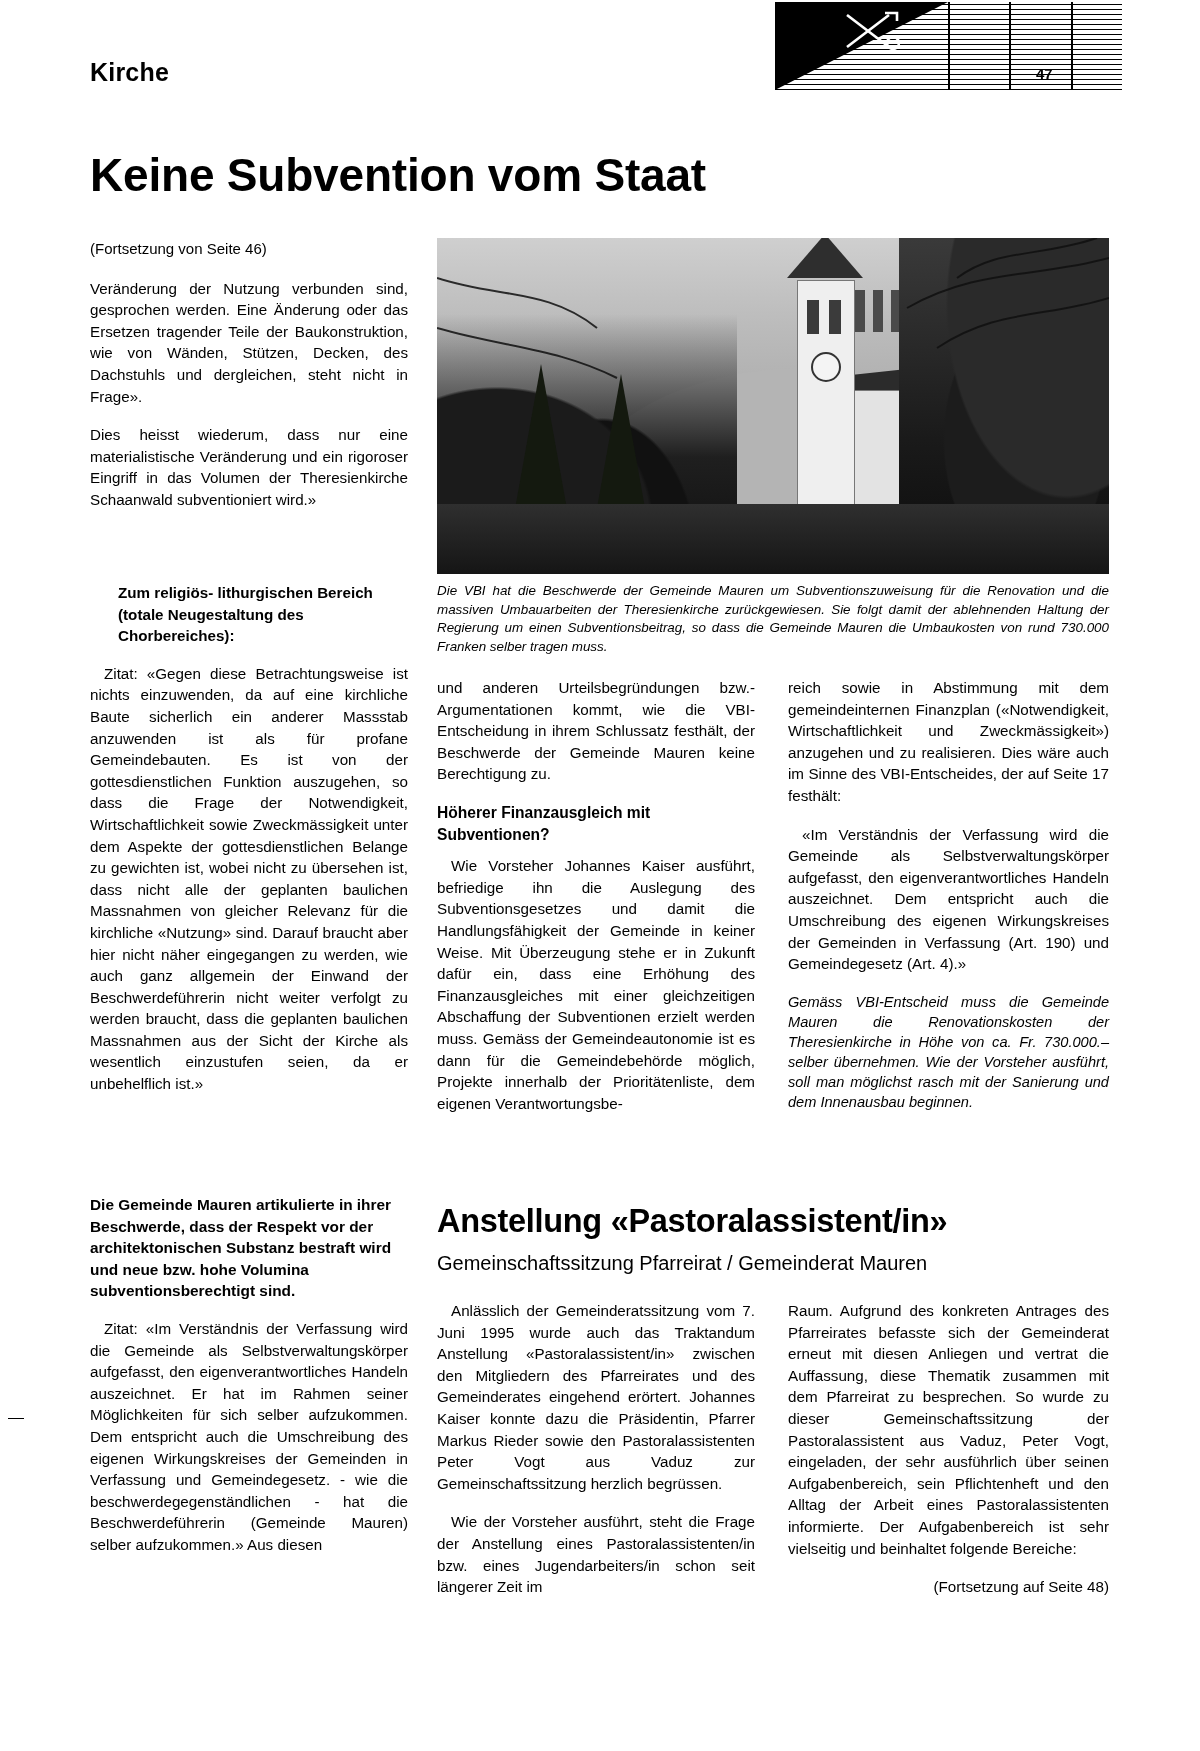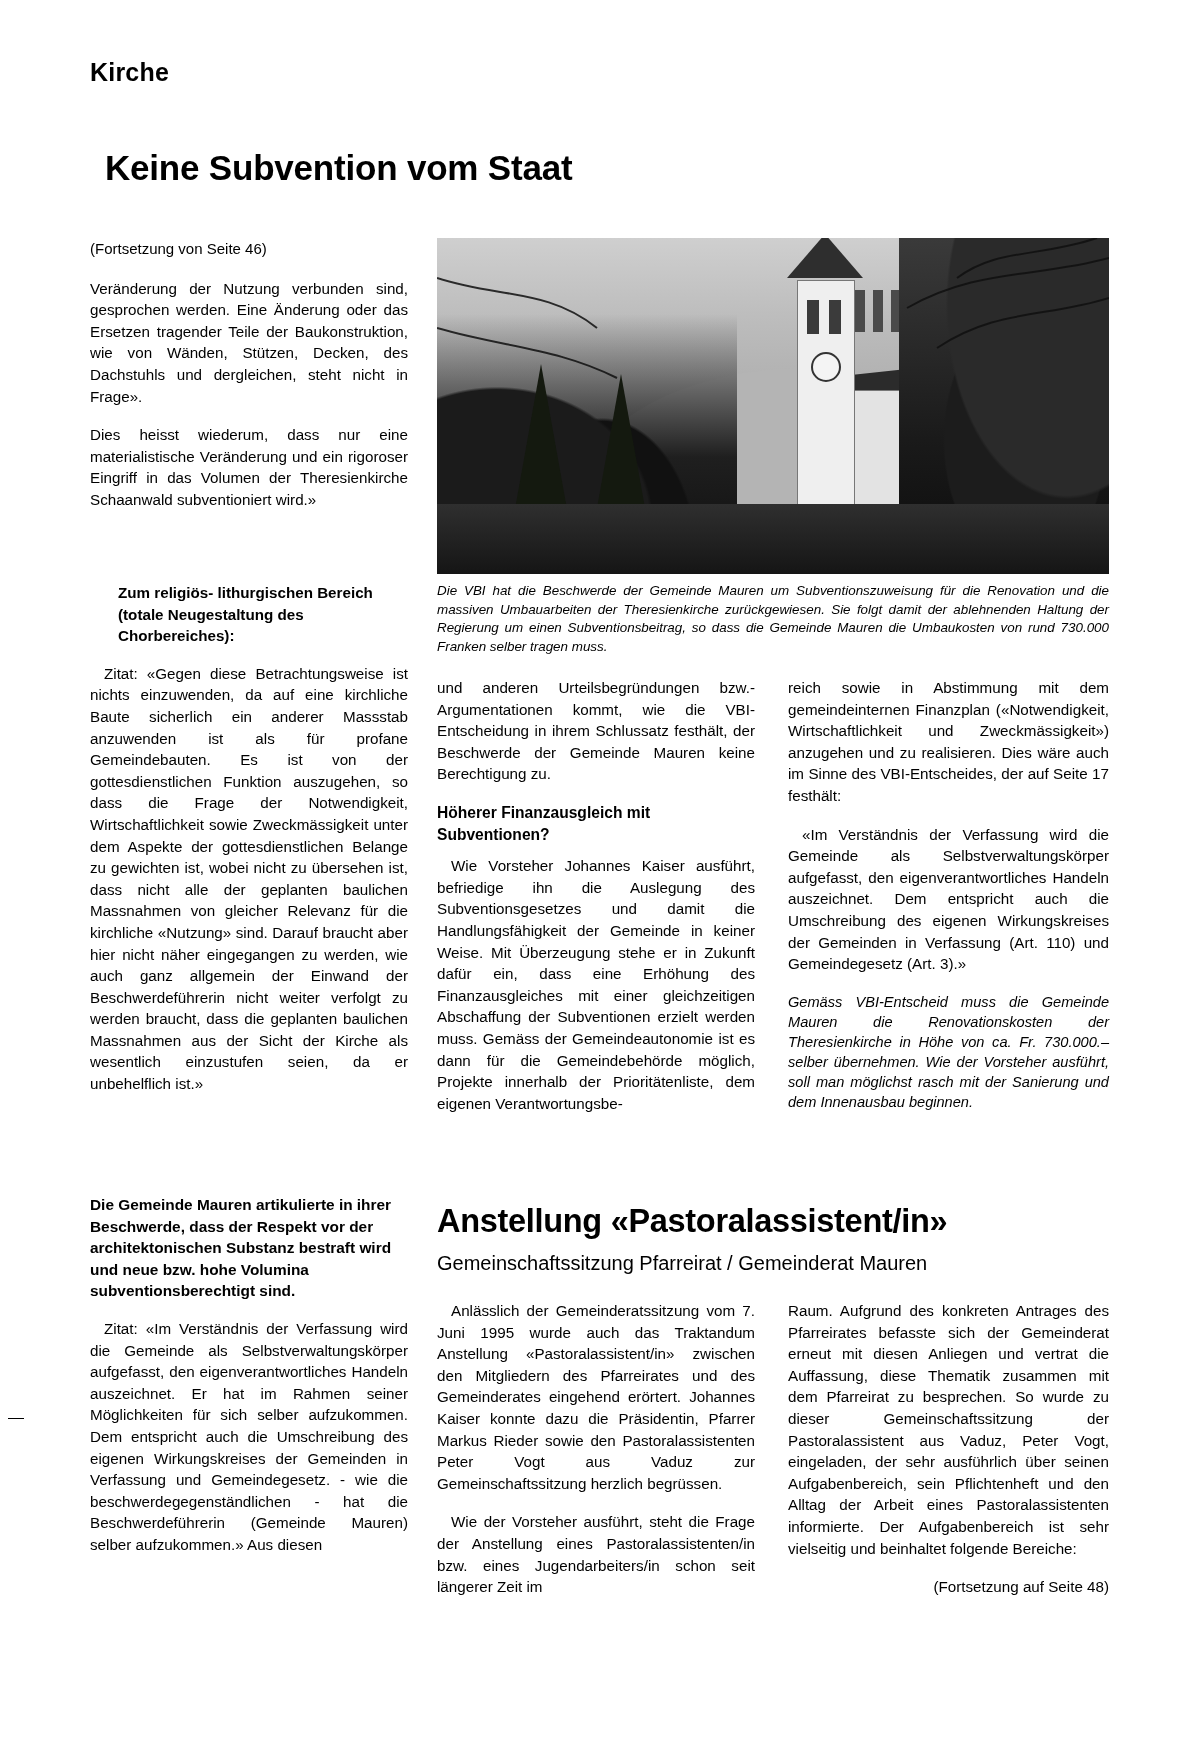--- a/index.html
+++ b/index.html
@@ -78,23 +78,23 @@
     bottom: 8px;
     font-size: 15px;
     font-weight: bold;
     color: #000;
   }
   .hb-c3 .page-number { right: 18px; }
 
   
   .main-title {
     position: absolute;
-    left: 105px;
+    left: 90px;
     top: 148px;
-    font-size: 35px;
+    font-size: 46px;
     font-weight: bold;
     letter-spacing: -0.2px;
   }
 
   
   .col-text {
     font-size: 15.2px;
     line-height: 21.6px;
     text-align: justify;
     text-justify: inter-word;
@@ -370,20 +370,38 @@
   }
 </style>
 </head>
 <body>
 
 <div class="page">
 
   <div class="header">
     <div class="header-title">Kirche</div>
 
+    <div class="header-bar">
+      <div class="hb-cell hb-c1 first">
+        <div class="hb-black"></div>
+        <svg class="hb-logo" viewBox="0 0 64 44">
+          <g stroke="#ffffff" stroke-width="2.6" fill="none">
+            <line x1="6" y1="6" x2="48" y2="38"></line>
+            <line x1="48" y1="6" x2="6" y2="38"></line>
+            <circle cx="52" cy="34" r="6" stroke-width="2.6"></circle>
+            <path d="M44 4 L56 4 L56 12" stroke-width="2.6"></path>
+          </g>
+        </svg>
+      </div>
+      <div class="hb-cell hb-c2"></div>
+      <div class="hb-cell hb-c3">
+        <div class="page-number">47</div>
+      </div>
+      <div class="hb-cell hb-c4"></div>
+    </div>
   </div>
 
   <div class="main-title">Keine Subvention vom Staat</div>
 
   <div class="lcol-1 col-text">
     <div class="small-note">(Fortsetzung von Seite 46)</div>
     <p>Veränderung der Nutzung verbunden sind, gesprochen werden. Eine Änderung oder das Ersetzen tragender Teile der Baukonstruktion, wie von Wänden, Stützen, Decken, des Dachstuhls und dergleichen, steht nicht in Frage».</p>
     <p>Dies heisst wiederum, dass nur eine materialistische Veränderung und ein rigoroser Eingriff in das Volumen der Theresienkirche Schaanwald subventioniert wird.»</p>
   </div>
 
@@ -434,21 +452,21 @@
   </div>
 
   <div class="midcol-1 col-text">
     <p>und anderen Urteilsbegründungen bzw.- Argumentationen kommt, wie die VBI-Entscheidung in ihrem Schlussatz festhält, der Beschwerde der Gemeinde Mauren keine Berechtigung zu.</p>
     <div class="subhead">Höherer Finanzausgleich mit Subventionen?</div>
     <p class="indent tight">Wie Vorsteher Johannes Kaiser ausführt, befriedige ihn die Auslegung des Subventionsgesetzes und damit die Handlungsfähigkeit der Gemeinde in keiner Weise. Mit Überzeugung stehe er in Zukunft dafür ein, dass eine Erhöhung des Finanzausgleiches mit einer gleichzeitigen Abschaffung der Subventionen erzielt werden muss. Gemäss der Gemeindeautonomie ist es dann für die Gemeindebehörde möglich, Projekte innerhalb der Prioritätenliste, dem eigenen Verantwortungsbe-</p>
   </div>
 
   <div class="rcol-1 col-text">
     <p>reich sowie in Abstimmung mit dem gemeindeinternen Finanzplan («Notwendigkeit, Wirtschaftlichkeit und Zweckmässigkeit») anzugehen und zu realisieren. Dies wäre auch im Sinne des VBI-Entscheides, der auf Seite 17 festhält:</p>
-    <p class="indent">«Im Verständnis der Verfassung wird die Gemeinde als Selbstverwaltungskörper aufgefasst, den eigenverantwortliches Handeln auszeichnet. Dem entspricht auch die Umschreibung des eigenen Wirkungskreises der Gemeinden in Verfassung (Art. 110) und Gemeindegesetz (Art. 3).»</p>
+    <p class="indent">«Im Verständnis der Verfassung wird die Gemeinde als Selbstverwaltungskörper aufgefasst, den eigenverantwortliches Handeln auszeichnet. Dem entspricht auch die Umschreibung des eigenen Wirkungskreises der Gemeinden in Verfassung (Art. 190) und Gemeindegesetz (Art. 4).»</p>
     <div class="italic-block">Gemäss VBI-Entscheid muss die Gemeinde Mauren die Renovationskosten der Theresienkirche in Höhe von ca. Fr. 730.000.– selber übernehmen. Wie der Vorsteher ausführt, soll man möglichst rasch mit der Sanierung und dem Innenausbau beginnen.</div>
   </div>
 
   <div class="lcol-3">
     <div class="bold-head">Die Gemeinde Mauren artikulierte in ihrer Beschwerde, dass der Respekt vor der architektonischen Substanz bestraft wird und neue bzw. hohe Volumina subventionsberechtigt sind.</div>
     <div class="col-text">
       <p class="indent tight">Zitat: «Im Verständnis der Verfassung wird die Gemeinde als Selbstverwaltungskörper aufgefasst, den eigenverantwortliches Handeln auszeichnet. Er hat im Rahmen seiner Möglichkeiten für sich selber aufzukommen. Dem entspricht auch die Umschreibung des eigenen Wirkungskreises der Gemeinden in Verfassung und Gemeindegesetz. - wie die beschwerdegegenständlichen - hat die Beschwerdeführerin (Gemeinde Mauren) selber aufzukommen.» Aus diesen</p>
     </div>
   </div>
 

